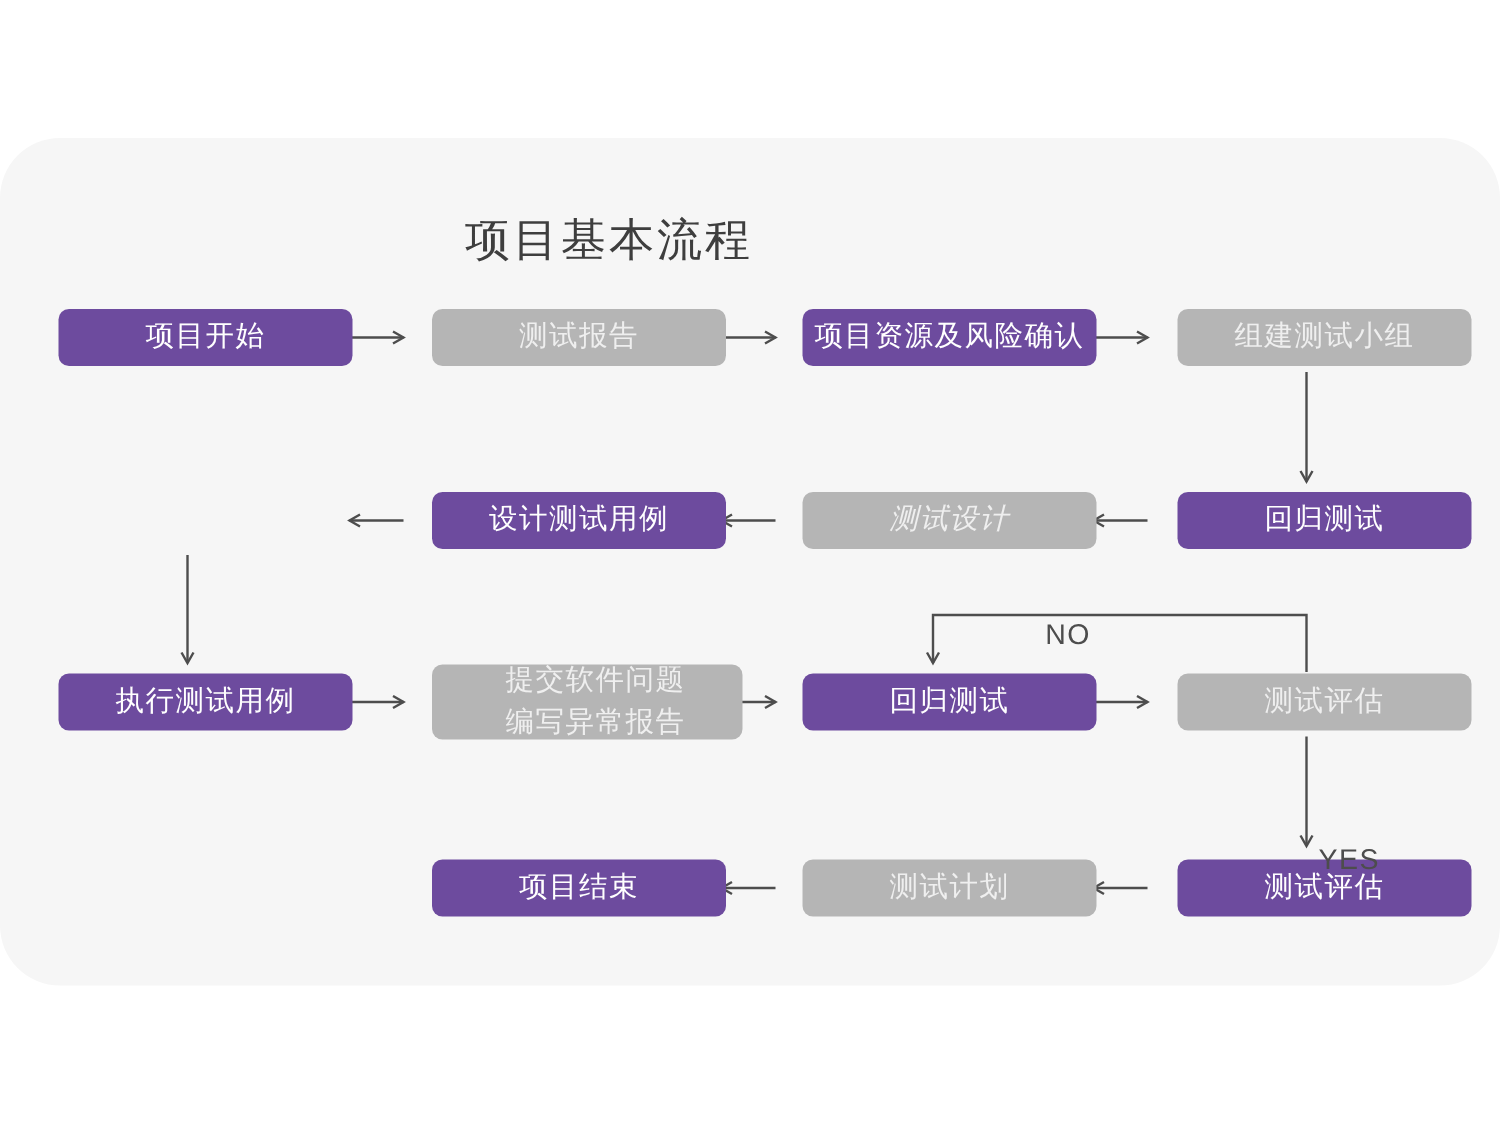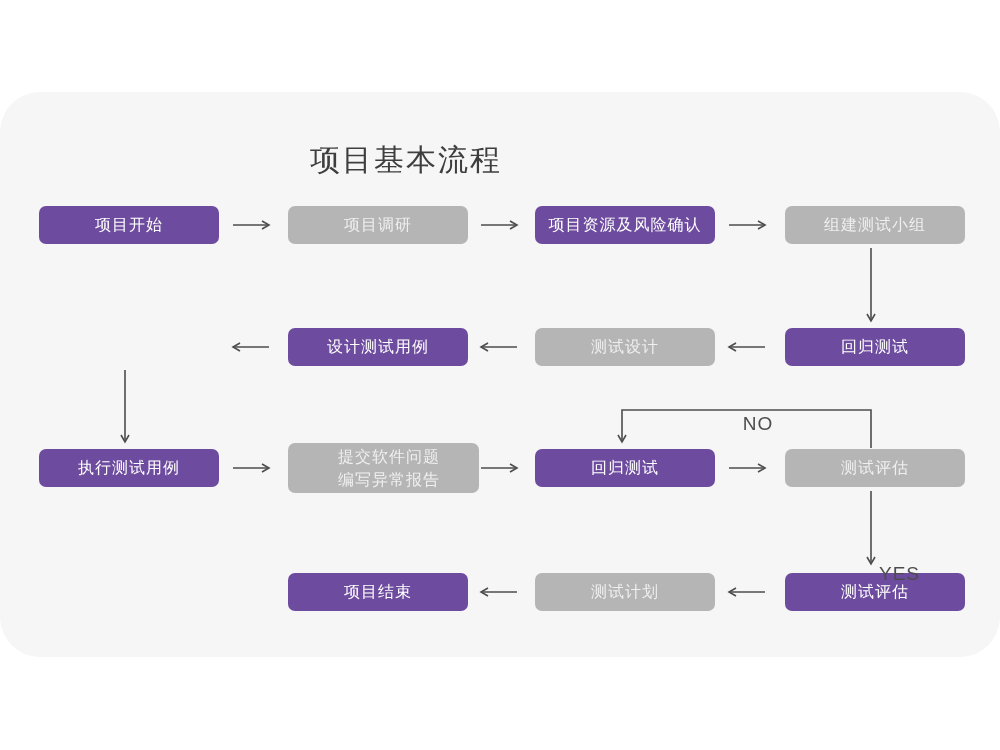--- a/index.html
+++ b/index.html
@@ -27,40 +27,40 @@
     border-radius:40px;
   }
   .title{
     position:absolute;left:0;top:140px;width:812px;
     text-align:center;
     font-size:30px;font-weight:500;letter-spacing:2px;
     color:var(--title-text);
   }
   .node{
     position:absolute;
-    width:180px;height:38px;
+    width:196px;height:38px;
     border-radius:7px;
     display:flex;align-items:center;justify-content:center;
-    font-size:16px;letter-spacing:1px;
+    font-size:19px;letter-spacing:1px;
     text-align:left;
     white-space:pre-line;
     line-height:1.45;
   }
   .node.primary{background:var(--primary);color:var(--node-text);}
   .node.secondary{background:var(--secondary);color:var(--secondary-text);}
   .node.tall{height:50px;}
   svg.arrows{position:absolute;left:0;top:0;pointer-events:none;}
   .arrow{stroke:var(--arrow);stroke-width:1.6;fill:none;}
   #ah path{stroke:var(--arrow);stroke-width:1.6;fill:none;}
   .decision-label{
     position:absolute;
     font-size:19px;letter-spacing:1px;
     color:var(--arrow);
   }
-  .label-no{left:718px;top:413px;width:80px;text-align:center;}
+  .label-no{left:672px;top:413px;width:80px;text-align:center;}
   .label-yes{left:879px;top:519px;margin-top:44px;}
 </style>
 </head>
 <body>
 
 <div class="stage">
 
   <div class="card"></div>
 
   <div class="title">项目基本流程</div>
@@ -88,26 +88,26 @@
 
     <path class="arrow" marker-end="url(#ah)" d="M871,448 L871,410 L622,410 L622,442"></path>
 
     <path class="arrow" marker-end="url(#ah)" d="M871,491 L871,564"></path>
 
     <path class="arrow" marker-end="url(#ah)" d="M765,592 L729,592"></path>
     <path class="arrow" marker-end="url(#ah)" d="M517,592 L481,592"></path>
   </svg>
 
   <div class="node primary" style="left:39px;top:206px;">项目开始</div>
-  <div class="node secondary" style="left:288px;top:206px;">项目调研</div>
+  <div class="node secondary" style="left:288px;top:206px;">测试报告</div>
   <div class="node primary" style="left:535px;top:206px;">项目资源及风险确认</div>
   <div class="node secondary" style="left:785px;top:206px;">组建测试小组</div>
 
   <div class="node primary" style="left:785px;top:328px;">回归测试</div>
-  <div class="node secondary" style="left:535px;top:328px;">测试设计</div>
+  <div class="node secondary" style="left:535px;top:328px;font-style:italic;">测试设计</div>
   <div class="node primary" style="left:288px;top:328px;">设计测试用例</div>
 
   <div class="node primary" style="left:39px;top:449px;">执行测试用例</div>
   <div class="node secondary tall" style="left:288px;top:443px;padding-left:11px;">提交软件问题
 编写异常报告</div>
   <div class="node primary" style="left:535px;top:449px;">回归测试</div>
   <div class="node secondary" style="left:785px;top:449px;">测试评估</div>
 
   <div class="node primary" style="left:785px;top:573px;">测试评估</div>
   <div class="node secondary" style="left:535px;top:573px;">测试计划</div>

